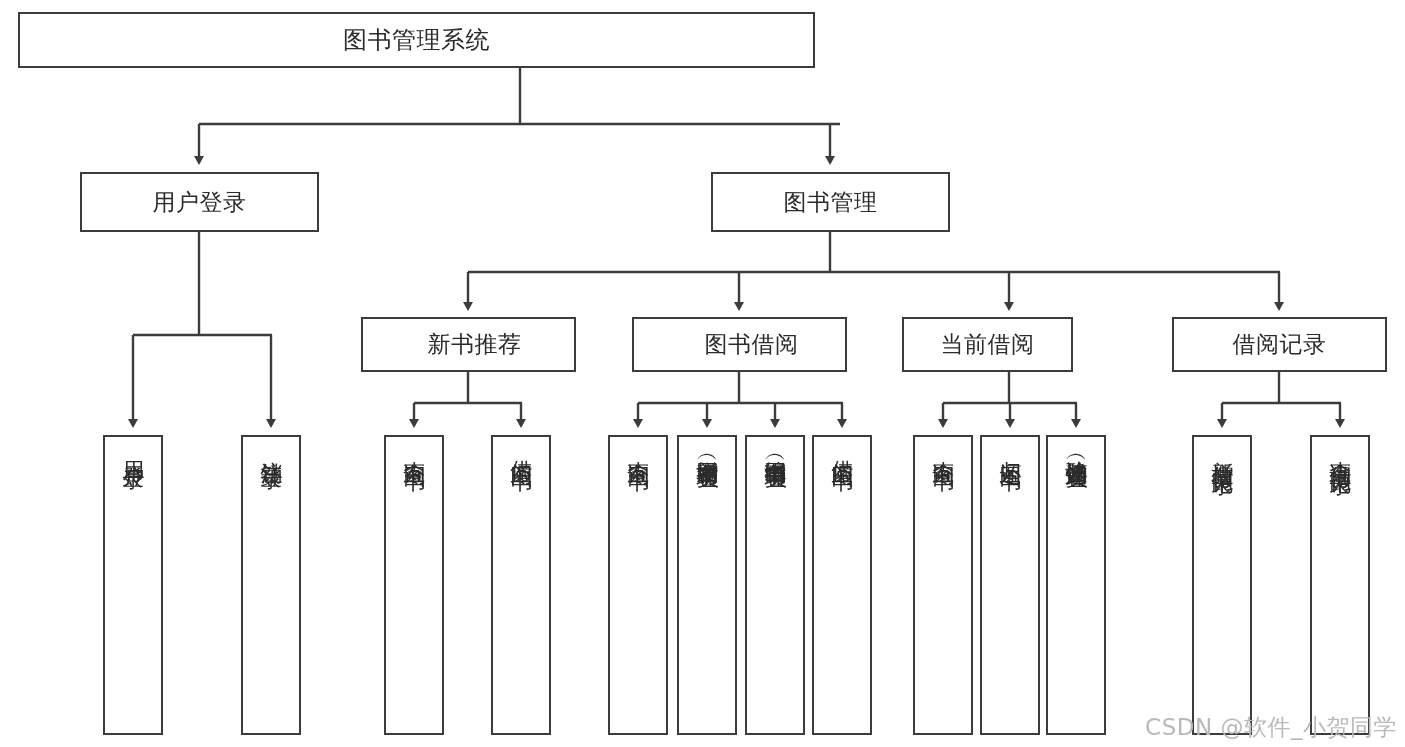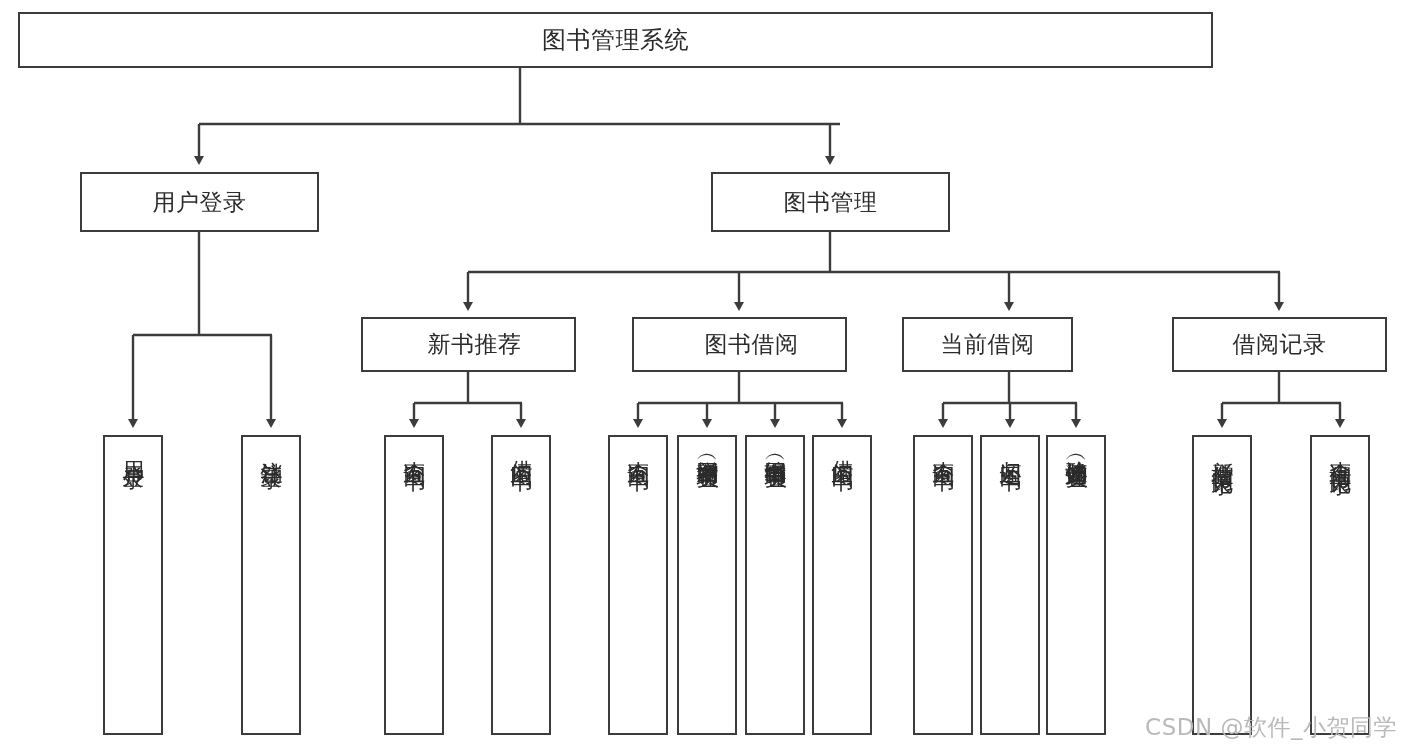--- a/index.html
+++ b/index.html
@@ -124,21 +124,21 @@
       <path d="M1010,403 L1010,420" marker-end="url(#arrow)"></path>
       <path d="M1076,403 L1076,420" marker-end="url(#arrow)"></path>
 
       <path d="M1279,372 L1279,403"></path>
       <path d="M1222,403 L1341,403"></path>
       <path d="M1222,403 L1222,420" marker-end="url(#arrow)"></path>
       <path d="M1340,403 L1340,420" marker-end="url(#arrow)"></path>
     </g>
   </svg>
 
-  <div class="node root horiz" style="left:18px; top:12px; width:1195px; height:56px;">
+  <div class="node root horiz" style="left:18px; top:12px; width:797px; height:56px;">
     <span class="lbl">图书管理系统</span>
   </div>
 
   <div class="node horiz" style="left:80px; top:172px; width:239px; height:60px;">
     <span class="lbl">用户登录</span>
   </div>
   <div class="node horiz" style="left:711px; top:172px; width:239px; height:60px;">
     <span class="lbl">图书管理</span>
   </div>
 

